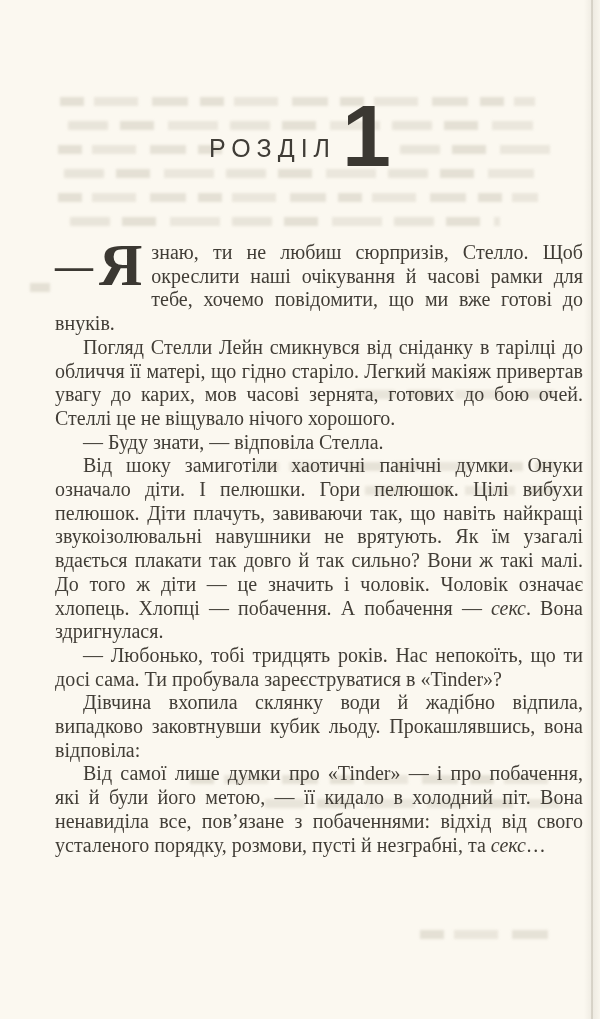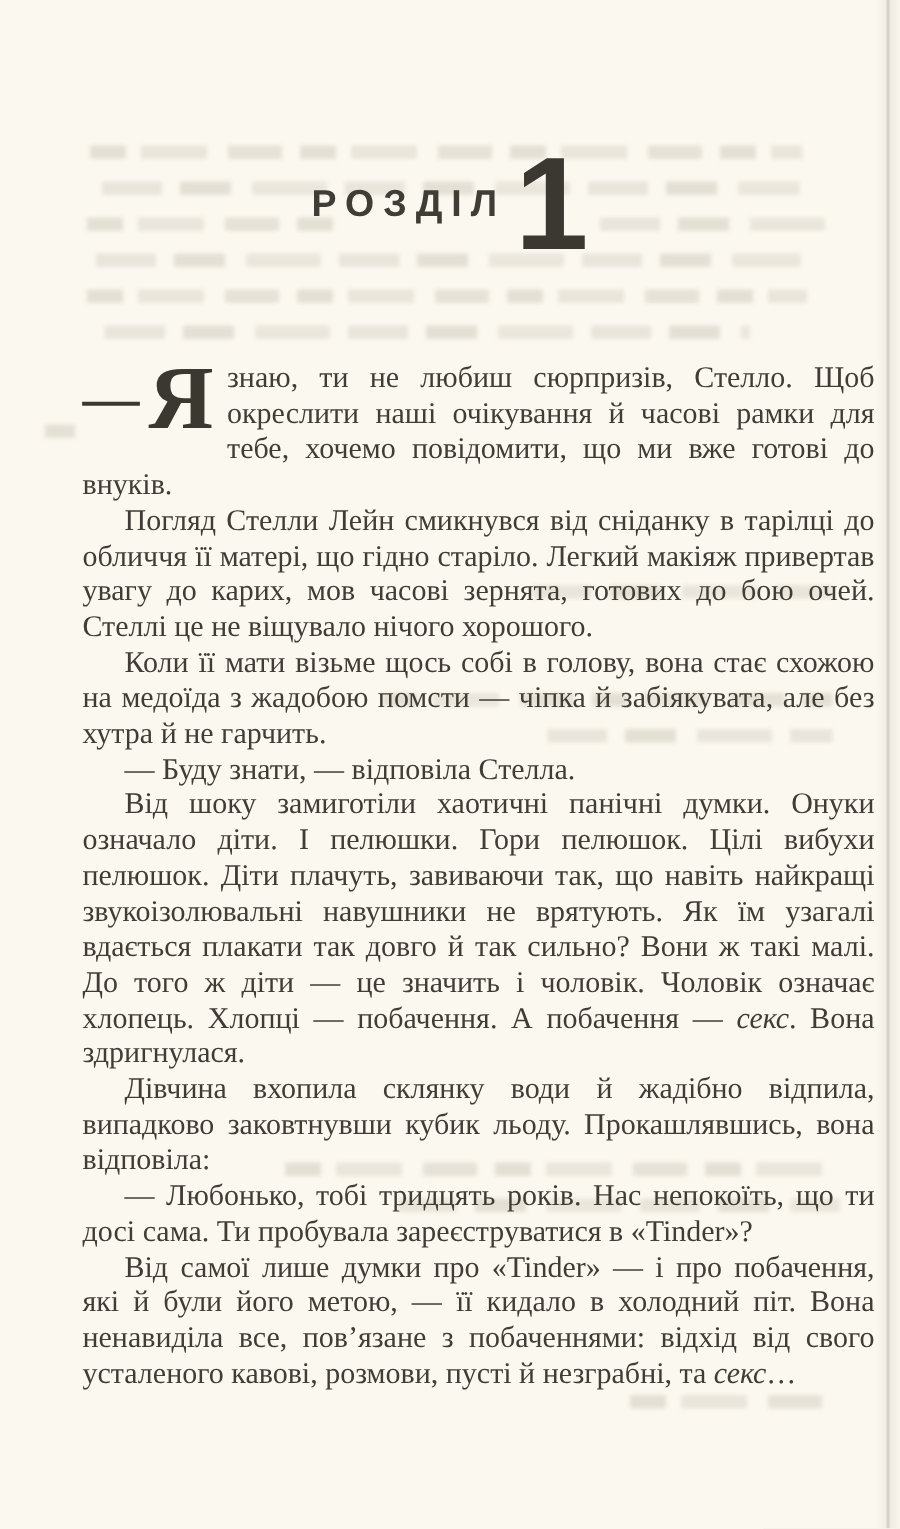--- a/index.html
+++ b/index.html
@@ -47,23 +47,23 @@
     pointer-events: none;
   }
 
   .chapter-heading {
     position: absolute; left: 0; right: 0; top: 96px; z-index: 3;
     display: flex; justify-content: center; align-items: flex-end;
     color: #3d3a34;
   }
   .chapter-label {
     font-family: "Liberation Sans", sans-serif;
-    font-size: 25px; font-weight: 700;
+    font-size: 25px; font-weight: 400;
     letter-spacing: 6px;
-    margin: 0 6px 26px 0;
+    margin: 0 6px 14px 0;
     color: #403d37;
   }
   .chapter-number {
     font-family: "Liberation Sans", sans-serif;
     font-size: 88px; font-weight: 700;
     line-height: 0.92;
     color: #3b3832;
   }
 
   .body-text {
@@ -119,24 +119,23 @@
     <span class="chapter-label">РОЗДІЛ</span>
     <span class="chapter-number">1</span>
   </div>
 
   <div class="body-text">
       <p class="para dropcap-para"><span class="dropcap-wrap">
           <span class="dropcap-dash">—</span>
           <span class="dropcap-letter">Я</span>
         </span><span>знаю, ти не любиш сюрпризів, Стелло. Щоб окреслити наші очікування й часові рамки для тебе, хочемо повідомити, що ми вже готові до внуків.</span></p>
       <p class="para"><span>Погляд Стелли Лейн смикнувся від сніданку в тарілці до обличчя її матері, що гідно старіло. Легкий макіяж привертав увагу до карих, мов часові зернята, готових до бою очей. Стеллі це не віщувало нічого хорошого.</span></p>
-      <p class="para"><span>Коли її мати візьме щось собі в голову, вона стає схожою на медоїда з жадобою помсти — чіпка й забіякувата, але без хутра й не гарчить.</span></p>
       <p class="para"><span>— Буду знати, — відповіла Стелла.</span></p>
       <p class="para"><span>Від шоку замиготіли хаотичні панічні думки. Онуки означало діти. І пелюшки. Гори пелюшок. Цілі вибухи пелюшок. Діти плачуть, завиваючи так, що навіть найкращі звукоізолювальні навушники не врятують. Як їм узагалі вдається плакати так довго й так сильно? Вони ж такі малі. До того ж діти — це значить і чоловік. Чоловік означає хлопець. Хлопці — побачення. А побачення — </span><span class="italic">секс</span><span>. Вона здригнулася.</span></p>
+      <p class="para"><span>— Любонько, тобі тридцять років. Нас непокоїть, що ти досі сама. Ти пробувала зареєструватися в «Tinder»?</span></p>
       <p class="para"><span>Дівчина вхопила склянку води й жадібно відпила, випадково заковтнувши кубик льоду. Прокашлявшись, вона відповіла:</span></p>
-      <p class="para"><span>— Любонько, тобі тридцять років. Нас непокоїть, що ти досі сама. Ти пробувала зареєструватися в «Tinder»?</span></p>
-      <p class="para"><span>Від самої лише думки про «Tinder» — і про побачення, які й були його метою, — її кидало в холодний піт. Вона ненавиділа все, пов’язане з побаченнями: відхід від свого усталеного кавові, розмови, пусті й незграбні, та </span><span class="italic">секс</span><span>…</span></p>
+      <p class="para"><span>Від самої лише думки про «Tinder» — і про побачення, які й були його метою, — її кидало в холодний піт. Вона ненавиділа все, пов’язане з побаченнями: відхід від свого усталеного порядку, розмови, пусті й незграбні, та </span><span class="italic">секс</span><span>…</span></p>
     </div>
 
   <div class="page-edge-shade"></div>
   <div class="page-edge-line"></div>
 
 </div>
 
 </body></html>

